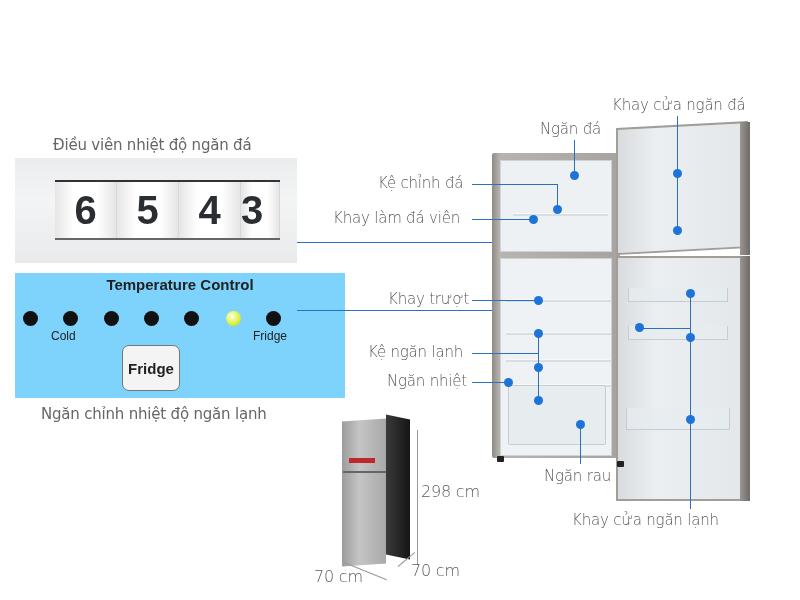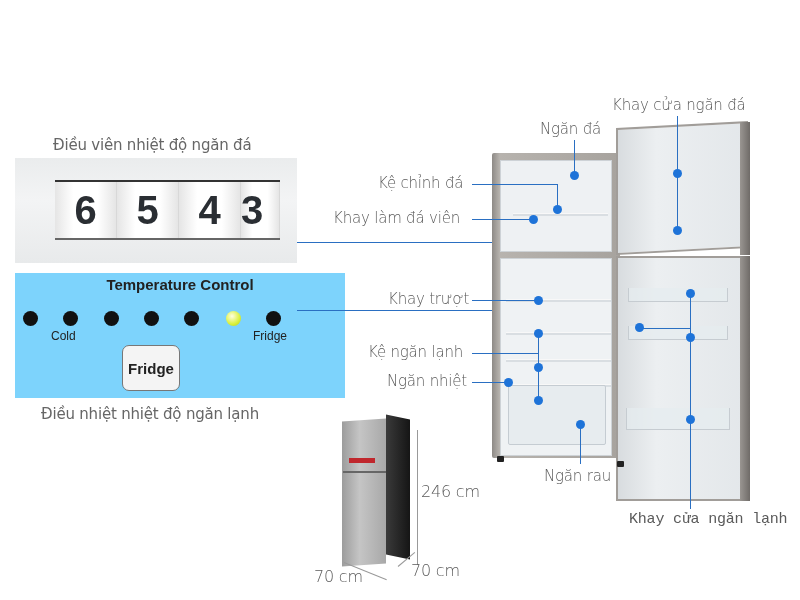--- a/index.html
+++ b/index.html
@@ -65,21 +65,21 @@
   <div class="led" style="left:48px;"></div>
   <div class="led" style="left:89px;"></div>
   <div class="led" style="left:129px;"></div>
   <div class="led" style="left:169px;"></div>
   <div class="led on" style="left:211px;"></div>
   <div class="led" style="left:251px;"></div>
   <div class="led-label" style="left:10px;margin-left:26px;">Cold</div>
   <div class="led-label" style="left:238px;">Fridge</div>
   <div class="fridge-btn">Fridge</div>
 </div>
-<div class="caption" style="left:41px; top:405px;">Điều nhiệt nhiệt độ ngăn lạnh</div>
+<div class="caption" style="left:41px; top:405px;">Ngăn chỉnh nhiệt độ ngăn lạnh</div>
 
 <div class="line h" style="left:297px; top:242px; width:300px;"></div>
 <div class="line v" style="left:596px; top:225px; height:17px;"></div>
 <div class="line h" style="left:297px; top:310px; width:238px;"></div>
 
 <div class="abs fridge-body"></div>
 <div class="abs freezer-in">
   <div class="shelf" style="left:12px; top:52px; width:95px;"></div>
 </div>
 <div class="abs fridge-in">
@@ -130,30 +130,30 @@
 <div class="dot" style="left:534px; top:396px;"></div>
 
 <div class="label" style="left:387px; top:372px;">Ngăn nhiệt</div>
 <div class="line h" style="left:472px; top:382px; width:35px;"></div>
 <div class="dot" style="left:504px; top:378px;"></div>
 
 <div class="label" style="left:544px; top:467px;">Ngăn rau</div>
 <div class="line v" style="left:580px; top:424px; height:40px;"></div>
 <div class="dot" style="left:576px; top:420px;"></div>
 
-<div class="label" style="left:629px; top:511px;font-family:Liberation Mono, monospace;">Khay cửa ngăn lạnh</div>
+<div class="label" style="left:572px; top:511px;">Khay cửa ngăn lạnh</div>
 <div class="line v" style="left:690px; top:293px; height:216px;"></div>
 <div class="line h" style="left:640px; top:328px; width:50px;"></div>
 <div class="dot" style="left:686px; top:289px;"></div>
 <div class="dot" style="left:635px; top:323px;"></div>
 <div class="dot" style="left:686px; top:333px;"></div>
 <div class="dot" style="left:686px; top:415px;"></div>
 
 <div class="abs mini-side"></div>
 <div class="abs mini-body"></div>
 <div class="abs mini-split"></div>
 <div class="abs mini-badge"></div>
 <div class="abs arrow-v"></div>
 <div class="abs" style="left:344px; top:562px; width:46px; height:1px; background:#999; transform:rotate(22deg); transform-origin:left;"></div>
 <div class="abs" style="left:398px; top:566px; width:22px; height:1px; background:#999; transform:rotate(-40deg); transform-origin:left;"></div>
-<div class="label" style="left:421px; top:482px; font-size:16px;">246 cm</div>
+<div class="label" style="left:421px; top:482px; font-size:16px;">298 cm</div>
 <div class="label" style="left:314px; top:567px; font-size:16px;">70 cm</div>
 <div class="label" style="left:411px; top:561px; font-size:16px;">70 cm</div>
 
 </body></html>

